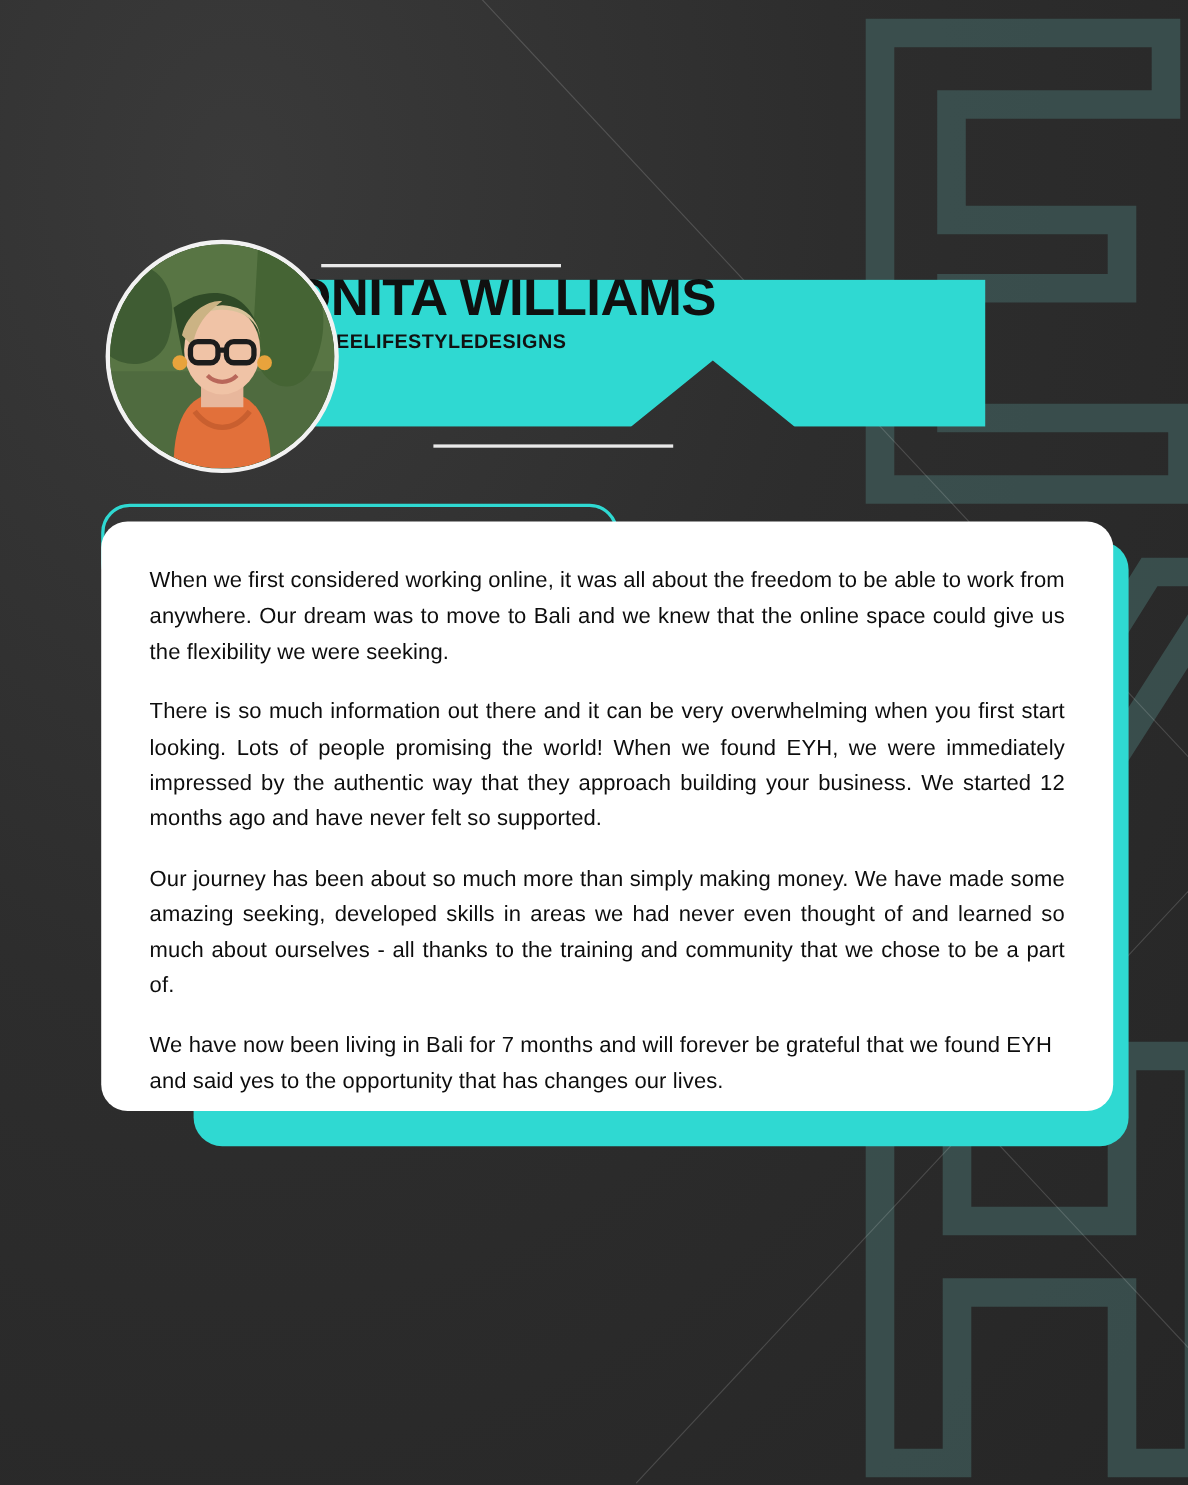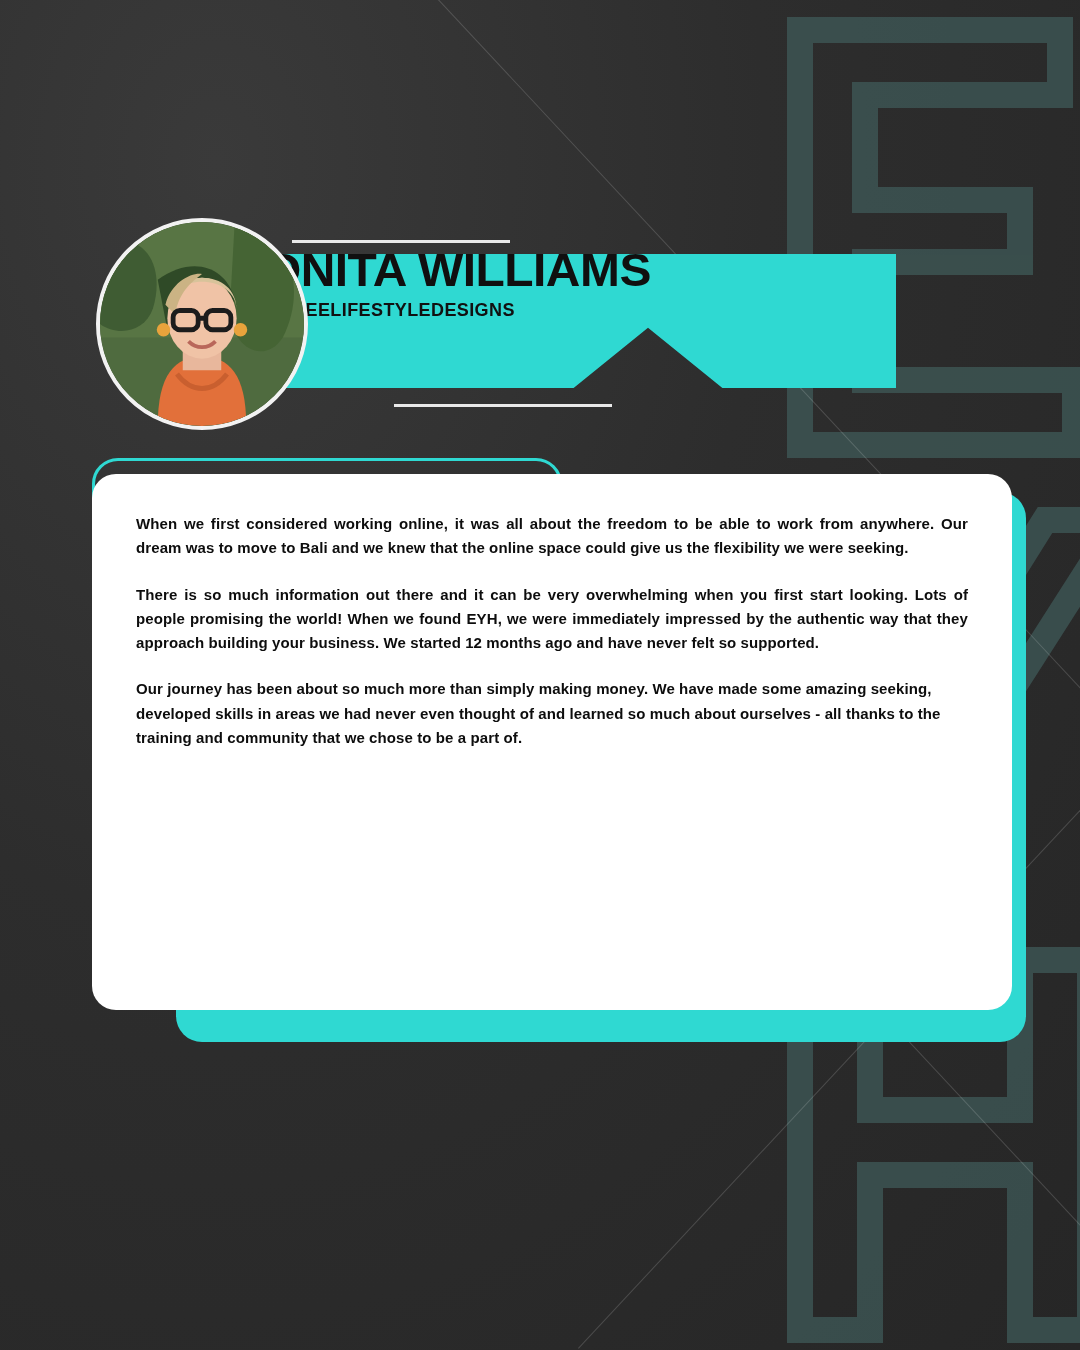--- a/index.html
+++ b/index.html
@@ -148,22 +148,22 @@
     top: 474px;
     width: 920px;
     height: 536px;
     background: #ffffff;
     border-radius: 24px;
     padding: 38px 44px;
   }
 
   .card p {
     color: #0d0d0d;
-    font-size: 15px;
-    font-weight: 700;
+    font-size: 20px;
+    font-weight: 400;
     line-height: 1.62;
     text-align: justify;
     text-justify: inter-word;
     letter-spacing: 0.1px;
   }
   .card p + p { margin-top: 22px; }
   .card p:last-child { text-align: left; }
 </style>
 </head>
 <body>
@@ -232,15 +232,16 @@
     </div>
   </div>
 
   <div class="card-outline"></div>
   <div class="card-shadow"></div>
 
   <div class="card">
     <p>When we first considered working online, it was all about the freedom to be able to work from anywhere.  Our dream was to move to Bali and we knew that the online space could give us the flexibility we were seeking.</p>
     <p>There is so much information out there and it can be very overwhelming when you first start looking.  Lots of people promising the world!  When we found EYH, we were immediately impressed by the authentic way that they approach building your business.  We started 12 months ago and have never felt so supported.</p>
     <p>Our journey has been about so much more than simply making money.  We have made some amazing seeking, developed skills in areas we had never even thought of and learned so much about ourselves - all thanks to the training and community that we chose to be a part of.</p>
+    <p>We have now been living in Bali for 7 months and will forever be grateful that we found EYH and said yes to the opportunity that has changes our lives.</p>
   </div>
 
 </div>
 
 </body></html>

